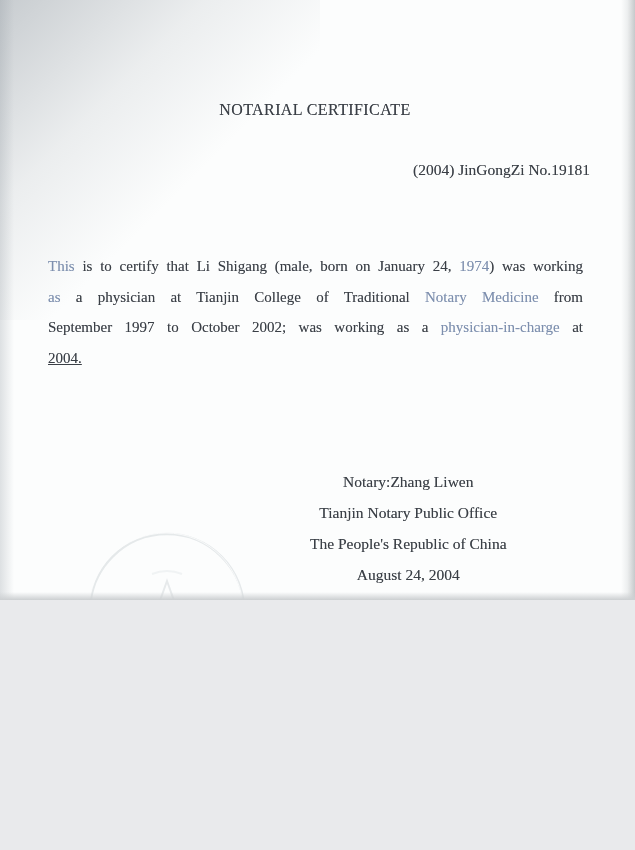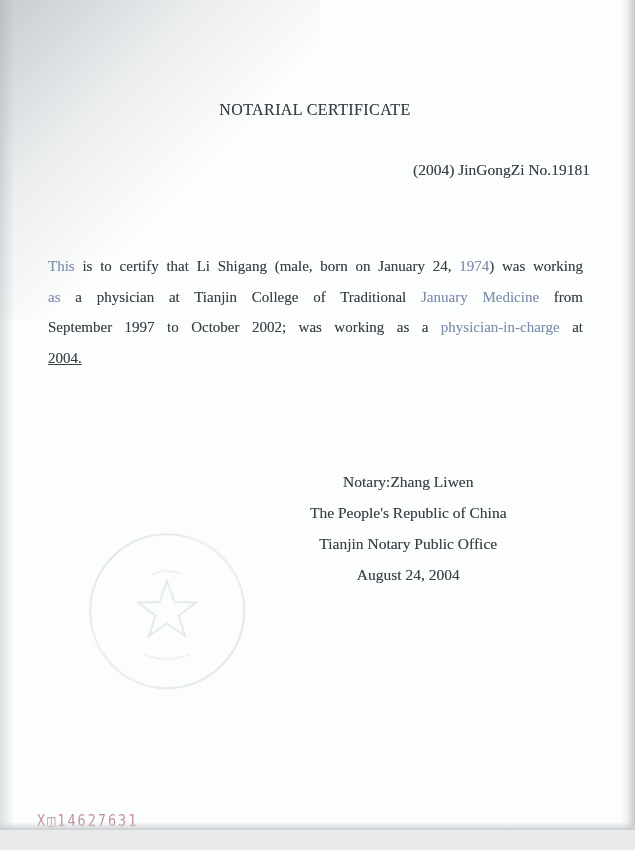--- a/index.html
+++ b/index.html
@@ -1,18 +1,18 @@
 <!DOCTYPE html>
 <html style="--ink: #3a3f46; --tint: #7d8fae; --serial: #b87e8e;"><head>
 <meta charset="utf-8">
 <style>
   html,body{margin:0;padding:0;background:#e9eaec;}
   .scan{
     position:relative;
-    width:635px;height:830px;
+    width:635px;height:600px;
     background:#fcfdfd;
     overflow:hidden;
     font-family:"Liberation Serif", serif;
   }
   
   .shade{position:absolute;pointer-events:none;}
   .shade-topleft{
     left:0;top:0;width:320px;height:320px;
     background:linear-gradient(135deg, rgba(148,156,163,0.50) 0%, rgba(148,156,163,0.16) 32%, rgba(255,255,255,0) 58%);
   }
@@ -86,29 +86,29 @@
 
   <div class="shade shade-topleft"></div>
   <div class="shade shade-left"></div>
 
   <div class="title">NOTARIAL CERTIFICATE</div>
 
   <div class="docnum">(2004) JinGongZi No.19181</div>
 
   <div class="body">
       <div class="bline"><span class="tint">This</span><span> is to certify that Li Shigang (male, born on January 24, </span><span class="tint">1974</span><span>) was working</span></div>
-      <div class="bline"><span class="tint">as</span><span> a physician at Tianjin College of Traditional </span><span class="tint">January Medicine</span><span> from</span></div>
+      <div class="bline"><span class="tint">as</span><span> a physician at Tianjin College of Traditional </span><span class="tint">Notary Medicine</span><span> from</span></div>
       <div class="bline"><span>September 1997 to October 2002; was working as a </span><span class="tint">physician-in-charge</span><span> at</span></div>
       <div class="bline bline-last"><span>2004.</span></div>
     </div>
 
   <div class="notary">
     <div>Notary:Zhang Liwen</div>
+    <div>Tianjin Notary Public Office</div>
     <div>The People's Republic of China</div>
-    <div>Tianjin Notary Public Office</div>
     <div>August 24, 2004</div>
   </div>
 
   <svg class="seal" viewBox="0 0 170 170">
     <circle cx="85" cy="85" r="77" fill="none" stroke="#d3d9dc" stroke-width="2.6"></circle>
     <circle cx="84" cy="84" r="77" fill="none" stroke="#ffffff" stroke-width="1" opacity="0.8"></circle>
     <path d="M85 55 L92.5 76 L114 76.5 L96.8 89.5 L103 110 L85 97.5 L67 110 L73.2 89.5 L56 76.5 L77.5 76 Z" fill="none" stroke="#d6dbde" stroke-width="2"></path>
     <path d="M70 48 q15 -6 30 0 M62 128 q23 10 46 0" fill="none" stroke="#dde2e4" stroke-width="2" opacity="0.7"></path>
   </svg>
 

